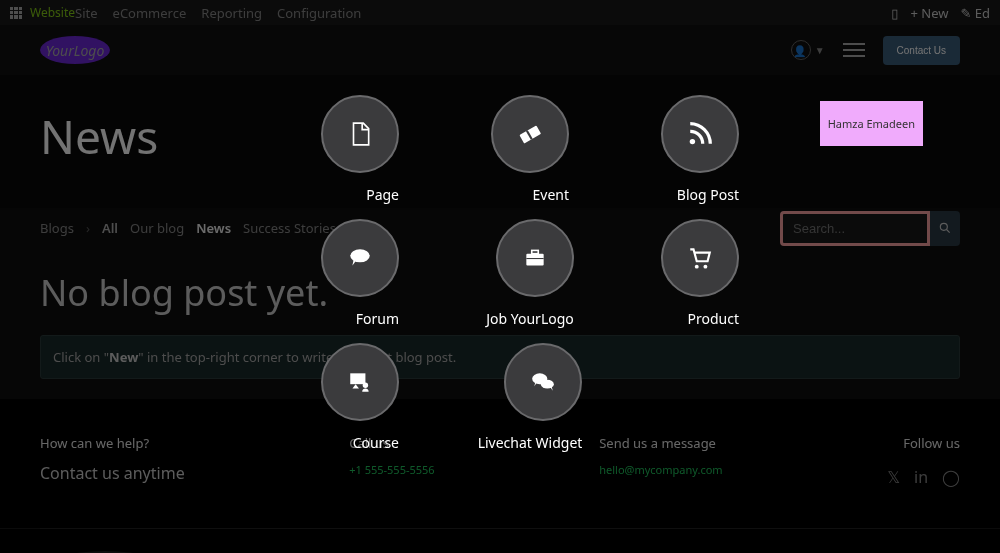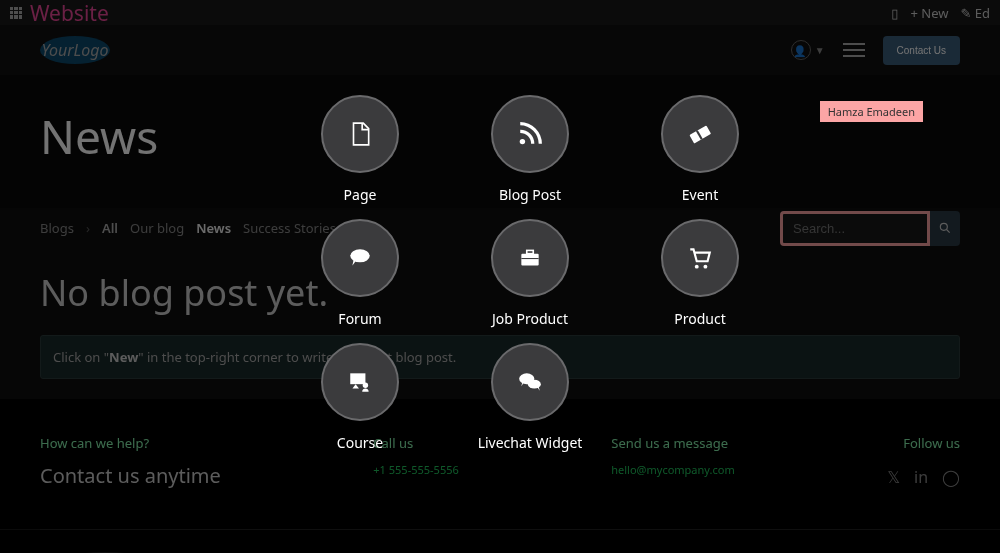--- a/index.html
+++ b/index.html
@@ -1,57 +1,57 @@
 <!DOCTYPE html>
 <html><head>
 <meta charset="utf-8">
 <style>
 *{margin:0;padding:0;box-sizing:border-box}
 body{width:1000px;height:553px;font-family:-apple-system,system-ui,sans-serif;overflow:hidden;background:#1a1a1a;position:relative}
 .topbar{height:25px;background:#1a1a1a;display:flex;align-items:center;padding:0 10px;color:#ccc;font-size:13px}
 .apps{width:12px;height:12px;display:grid;grid-template-columns:repeat(3,1fr);gap:1px;margin-right:8px}
 .apps span{background:#aaa}
-.brand{font-size:21px;color:#ec4899;margin-right:0}
+.brand{font-size:12px;color:#84cc16;margin-right:0}
 .topnav{display:flex;gap:15px;color:#888}
 .topright{margin-left:auto;display:flex;gap:12px;align-items:center;color:#ccc}
 .header{height:50px;background:#101010;display:flex;align-items:center;padding:0 40px}
-.logo{width:70px;height:28px;background:#0c4a6e;border-radius:50%;display:flex;align-items:center;justify-content:center;color:#aaa;font-size:16px;font-style:italic}
+.logo{width:70px;height:28px;background:#6d28d9;border-radius:50%;display:flex;align-items:center;justify-content:center;color:#aaa;font-size:14px;font-style:italic}
 .header-right{margin-left:auto;display:flex;align-items:center;gap:18px}
 .user-icon{width:20px;height:20px;border:1px solid #666;border-radius:50%;display:flex;align-items:center;justify-content:center;color:#888;font-size:11px}
 .hamburger{display:flex;flex-direction:column;gap:4px;cursor:pointer}
 .hamburger span{width:22px;height:2px;background:#aaa}
 .contact-btn{background:#3a5d7a;color:#fff;padding:9px 14px;border-radius:4px;font-size:10px;border:none}
 .hero{height:133px;background:#0a0a0a;padding:30px 40px}
 .hero h1{color:#fff;font-size:46px;font-weight:400}
 .subnav{height:40px;background:#0f0f0f;display:flex;align-items:center;padding:0 40px;gap:12px;color:#888;font-size:13px}
 .subnav a{color:#888;text-decoration:none}
 .subnav .active{color:#eee;font-weight:600}
 .subnav .all{color:#aaa;font-weight:600}
 .search{margin-left:auto;display:flex}
 .search input{width:150px;padding:7px 10px;background:#1a1a1a;border:3px solid #fca5a5;color:#888;font-size:13px;border-radius:4px 0 0 4px}
 .search-btn{width:30px;background:#2a3a45;border:none;display:flex;align-items:center;justify-content:center;border-radius:0 4px 4px 0}
 .content{padding:20px 40px;background:#0f0f0f}
 .content h2{color:#ccc;font-size:36px;font-weight:400;margin-bottom:18px}
 .hint{background:#1a2a2a;border:1px solid #2a3a3a;padding:12px;color:#aaa;font-size:13px;border-radius:3px}
 .hint b{color:#ccc}
 .footer{background:#000;padding:35px 40px 20px;color:#888}
 .footer-row{display:flex;justify-content:space-between;margin-bottom:20px}
-.footer-col h4{color:#86efac;font-size:13px;font-weight:400;margin-bottom:10px}
+.footer-col h4{color:#e5e5e5;font-size:13px;font-weight:400;margin-bottom:10px}
 .footer-col p{color:#22c55e;font-size:11px}
-.footer-col .big{font-size:20px;color:#ccc}
+.footer-col .big{font-size:16px;color:#ccc}
 .follow{text-align:right}
 .socials{display:flex;gap:14px;justify-content:flex-end;margin-top:14px;color:#888}
 .footer-logo{width:130px;height:40px;background:#1f1f1f;border-radius:50%;display:flex;align-items:center;justify-content:center;color:#666;font-style:italic;font-size:15px}
 .footer-bottom{display:flex;justify-content:space-between;align-items:center;border-top:0 solid #222;padding-top:10px}
 .sep{color:#555}
 
 .overlay{position:absolute;inset:0;background:rgba(0,0,0,0.55)}
-.tooltip{position:absolute;right:77px;top:101px;background:#fca5a5;color:#333;font-size:11px;padding:3px 8px}
+.tooltip{position:absolute;right:77px;top:101px;background:#f0abfc;color:#333;font-size:11px;padding:15px 8px}
 .grid{position:absolute;left:275px;top:95px;display:grid;grid-template-columns:repeat(3,170px);gap:15px 0;justify-items:center}
-.cell{display:flex;flex-direction:column;align-items:center;gap:12px;cursor:pointer}
+.cell{display:flex;flex-direction:column;align-items:flex-end;gap:12px;cursor:pointer}
 .circ{width:78px;height:78px;border-radius:50%;background:#3b3b3d;border:2px solid #6a6a6c;display:flex;align-items:center;justify-content:center;color:#fff}
 .cell span{color:#fff;font-size:14px}
 svg{width:26px;height:26px;fill:#fff}
 .caret{font-size:10px;color:#888}
 hr{border:none;border-top:1px solid #222;margin:0 40px}
 </style>
 </head>
 <body>
 
 <div class="topbar">
@@ -60,20 +60,26 @@
       <span></span>
       <span></span>
       <span></span>
       <span></span>
       <span></span>
       <span></span>
       <span></span>
       <span></span>
     </div>
   <span class="brand">Website</span>
+  <div class="topnav">
+    <span>Site</span>
+    <span>eCommerce</span>
+    <span>Reporting</span>
+    <span>Configuration</span>
+  </div>
   <div class="topright">
     <span>▯</span>
     <span>+ <span>New</span></span>
     <span>✎ <span>Ed</span></span>
   </div>
 </div>
 
 <div class="header">
   <div class="logo">YourLogo</div>
   <div class="header-right">
@@ -158,54 +164,54 @@
       <div class="circ">
           <svg viewBox="0 0 24 24">
             <path d="M6 2h9l5 5v15H6z" fill="none" stroke="#fff" stroke-width="1.5"></path>
             <path d="M14 2v6h6" fill="none" stroke="#fff" stroke-width="1.5"></path>
           </svg>
         </div>
       <span>Page</span>
     </div>
     <div class="cell">
       <div class="circ">
-          <svg viewBox="0 0 24 24">
-            <circle cx="5" cy="19" r="2.5"></circle>
-            <path d="M3 11a10 10 0 0110 10h3A13 13 0 003 8zM3 4a17 17 0 0117 17h3A20 20 0 003 1z"></path>
-          </svg>
-        </div>
-      <span>Blog Post</span>
-    </div>
-    <div class="cell">
-      <div class="circ">
           <svg viewBox="0 0 24 24" style="transform:rotate(-30deg)">
             <rect x="3" y="8" width="18" height="9" rx="1" fill="#fff"></rect>
             <rect x="10" y="8" width="2" height="9" fill="#3b3b3d"></rect>
           </svg>
         </div>
       <span>Event</span>
     </div>
     <div class="cell">
       <div class="circ">
           <svg viewBox="0 0 24 24">
+            <circle cx="5" cy="19" r="2.5"></circle>
+            <path d="M3 11a10 10 0 0110 10h3A13 13 0 003 8zM3 4a17 17 0 0117 17h3A20 20 0 003 1z"></path>
+          </svg>
+        </div>
+      <span>Blog Post</span>
+    </div>
+    <div class="cell">
+      <div class="circ">
+          <svg viewBox="0 0 24 24">
             <ellipse cx="12" cy="10" rx="9" ry="6"></ellipse>
             <path d="M8 15l-3 4 1-5z"></path>
           </svg>
         </div>
       <span>Forum</span>
     </div>
     <div class="cell">
       <div class="circ">
           <svg viewBox="0 0 24 24">
             <rect x="4" y="8" width="16" height="11" rx="1"></rect>
             <rect x="9" y="5" width="6" height="3" fill="none" stroke="#fff" stroke-width="1.5"></rect>
             <rect x="4" y="12" width="16" height="1" fill="#3b3b3d"></rect>
           </svg>
         </div>
-      <span>Job Product</span>
+      <span>Job YourLogo</span>
     </div>
     <div class="cell">
       <div class="circ">
           <svg viewBox="0 0 24 24">
             <circle cx="9" cy="20" r="1.8"></circle>
             <circle cx="17" cy="20" r="1.8"></circle>
             <path d="M3 4h3l3 11h10l2-8H7" fill="none" stroke="#fff" stroke-width="2"></path>
           </svg>
         </div>
       <span>Product</span>

